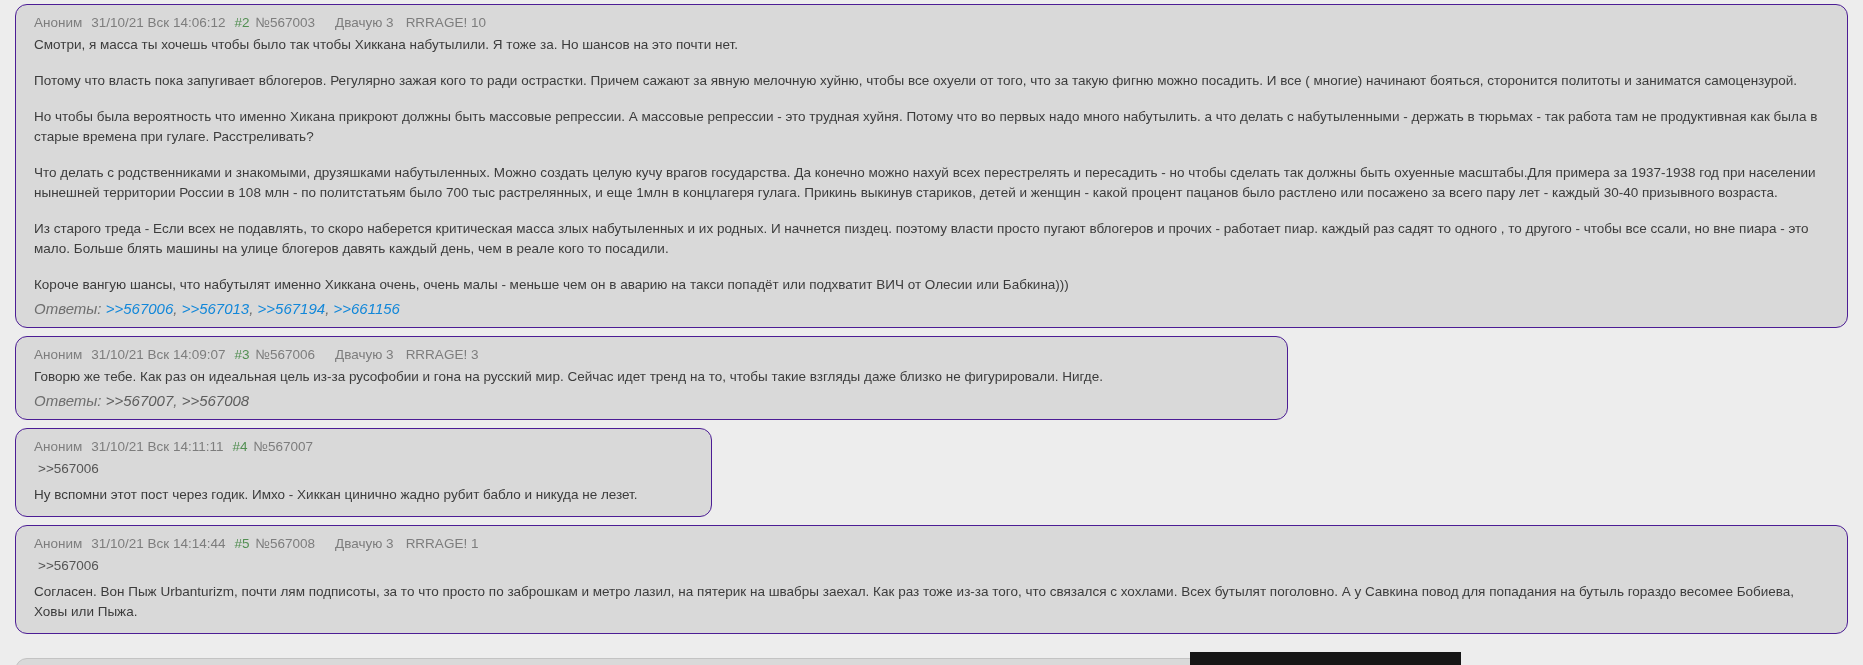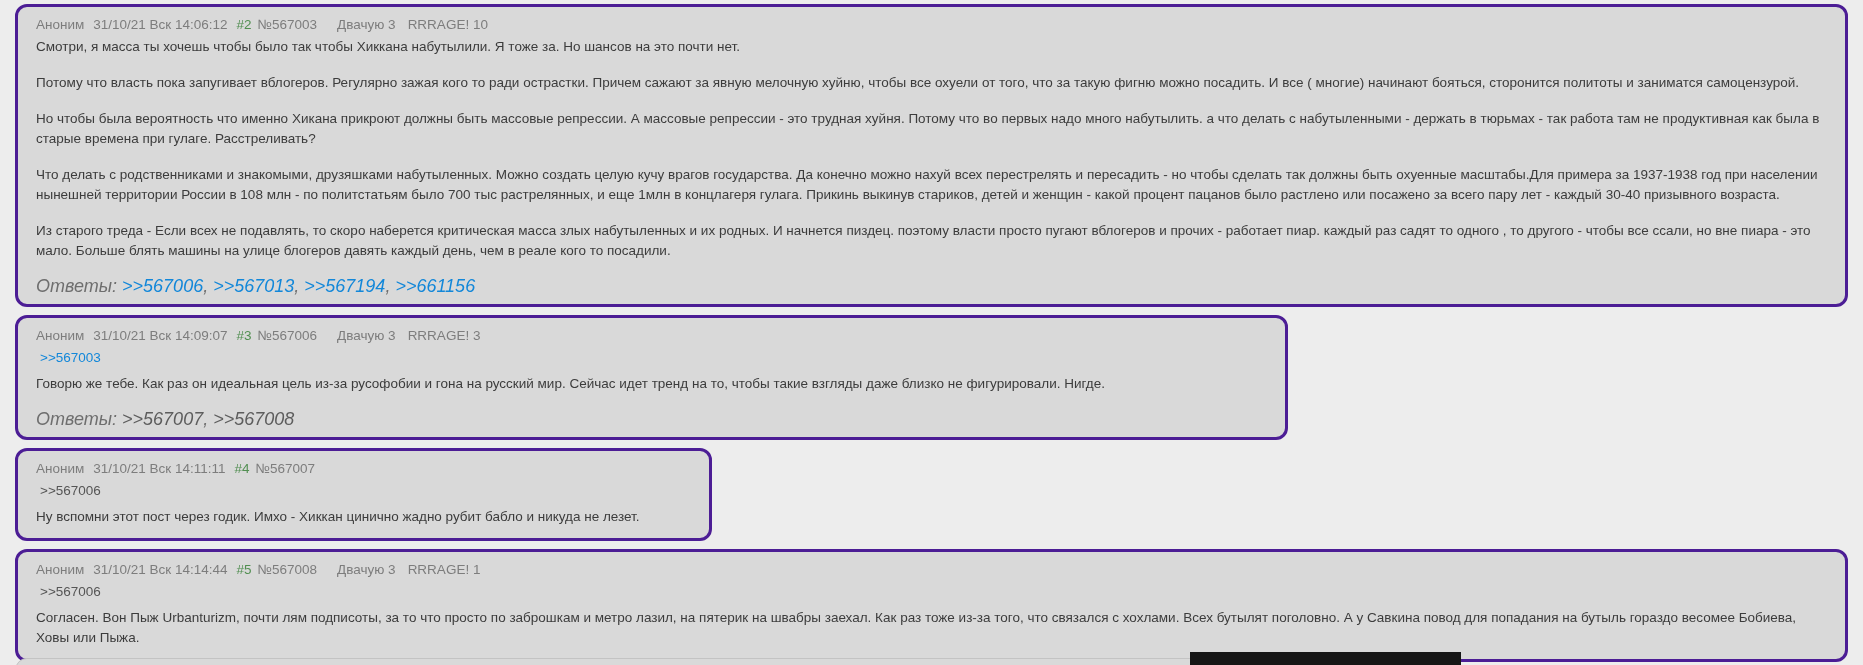--- a/index.html
+++ b/index.html
@@ -14,21 +14,21 @@
     width:1863px;
     height:665px;
     overflow:hidden;
     background:#ededed;
   }
   .post{
     box-sizing:border-box;
     margin:0 0 8px 15px;
     padding:8px 18px 9px 18px;
     background:#d9d9d9;
-    border:3px solid #4c1d95;
+    border:1px solid #4c1d95;
     border-radius:12px;
   }
   .post.w-full{width:1833px;}
   .post.w-mid{width:1273px;}
   .post.w-small{width:697px;}
   #page > .post:first-child{margin-top:4px;}
   .post-header{
     color:#7d7d7d;
     line-height:20px;
     margin-bottom:2px;
@@ -48,24 +48,24 @@
   .post-body p:last-child{margin-bottom:2px;}
   .quote-line{
     line-height:20px;
     margin:2px 0 6px 4px;
   }
   a.qlink{text-decoration:none;}
   a.qlink.blue{color:#1287d9;}
   a.qlink.visited{color:#555555;}
   .replies-row{
     font-style:italic;
-    font-size:18px;
+    font-size:15px;
     line-height:18px;
     color:#6e6e6e;
-    margin-top:16px;
+    margin-top:5px;
   }
   .replies-row a{text-decoration:none; font-style:italic;}
   .replies-row a.blue{color:#1287d9;}
   .replies-row a.visited{color:#5d5d5d;text-align:center;}
   .replies-row a:not(:last-child)::after{
     content:", ";
     color:#6e6e6e;
   }
   .next-post{
     position:absolute;
@@ -95,33 +95,31 @@
   <div class="post w-full">
     <div class="post-header">
       <span class="author">Аноним</span><span class="datetime">31/10/21 Вск 14:06:12</span><a href="#" class="ordinal">#2</a><a href="#" class="postnum">№567003</a><a href="#" class="badge dv">Двачую 3</a><a href="#" class="badge rr">RRRAGE! 10</a>
     </div>
     <div class="post-body">
       <p>Смотри, я масса ты хочешь чтобы было так чтобы Хиккана набутылили. Я тоже за. Но шансов на это почти нет.</p>
       <p>Потому что власть пока запугивает вблогеров. Регулярно зажая кого то ради острастки. Причем сажают за явную мелочную хуйню, чтобы все охуели от того, что за такую фигню можно посадить. И все ( многие) начинают бояться, сторонится политоты и заниматся самоцензурой.</p>
       <p>Но чтобы была вероятность что именно Хикана прикроют должны быть массовые репрессии. А массовые репрессии - это трудная хуйня. Потому что во первых надо много набутылить. а что делать с набутыленными - держать в тюрьмах - так работа там не продуктивная как была в старые времена при гулаге. Расстреливать?</p>
       <p>Что делать с родственниками и знакомыми, друзяшками набутыленных. Можно создать целую кучу врагов государства. Да конечно можно нахуй всех перестрелять и пересадить - но чтобы сделать так должны быть охуенные масштабы.Для примера за 1937-1938 год при населении нынешней территории России в 108 млн - по политстатьям было 700 тыс растрелянных, и еще 1млн в концлагеря гулага. Прикинь выкинув стариков, детей и женщин - какой процент пацанов было растлено или посажено за всего пару лет - каждый 30-40 призывного возраста.</p>
       <p>Из старого треда - Если всех не подавлять, то скоро наберется критическая масса злых набутыленных и их родных. И начнется пиздец. поэтому власти просто пугают вблогеров и прочих - работает пиар. каждый раз садят то одного , то другого - чтобы все ссали, но вне пиара - это мало. Больше блять машины на улице блогеров давять каждый день, чем в реале кого то посадили.</p>
+      <p>Короче вангую шансы, что набутылят именно Хиккана очень, очень малы - меньше чем он в аварию на такси попадёт или подхватит ВИЧ от Олесии или Бабкина)))</p>
     </div>
     <div class="replies-row">
       <span>Ответы:</span>
       <a href="#" class="blue">&gt;&gt;567006</a><a href="#" class="blue">&gt;&gt;567013</a><a href="#" class="blue">&gt;&gt;567194</a><a href="#" class="blue">&gt;&gt;661156</a>
     </div>
   </div>
 
   <div class="post w-mid">
     <div class="post-header">
       <span class="author">Аноним</span><span class="datetime">31/10/21 Вск 14:09:07</span><a href="#" class="ordinal">#3</a><a href="#" class="postnum">№567006</a><a href="#" class="badge dv">Двачую 3</a><a href="#" class="badge rr">RRRAGE! 3</a>
-    </div>
-    <div class="quote-line">
-      <a href="#" class="qlink blue">&gt;&gt;567003</a>
     </div>
     <div class="post-body">
       <p>Говорю же тебе. Как раз он идеальная цель из-за русофобии и гона на русский мир. Сейчас идет тренд на то, чтобы такие взгляды даже близко не фигурировали. Нигде.</p>
     </div>
     <div class="replies-row">
       <span>Ответы:</span>
       <a href="#" class="visited">&gt;&gt;567007</a><a href="#" class="visited">&gt;&gt;567008</a>
     </div>
   </div>
 

